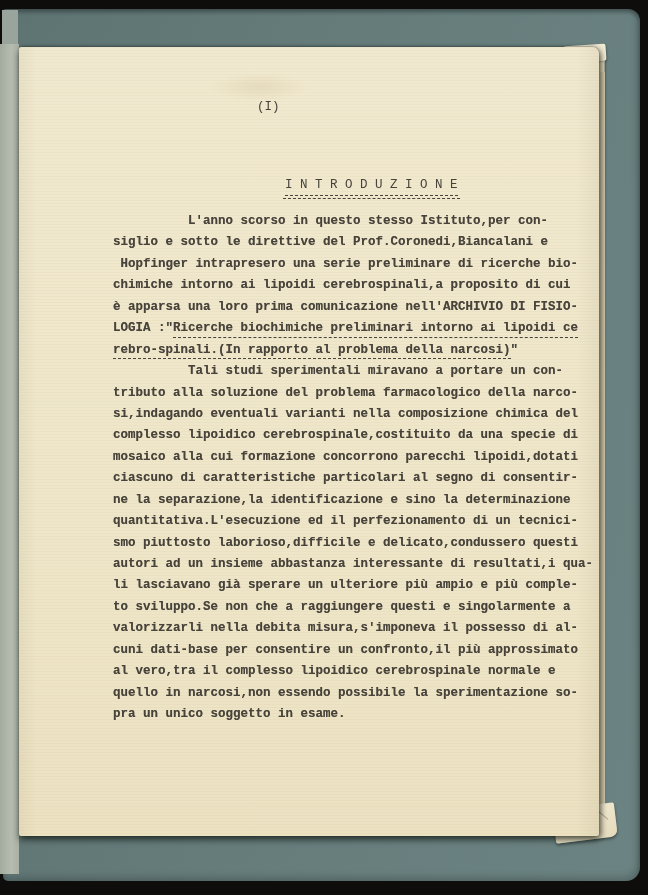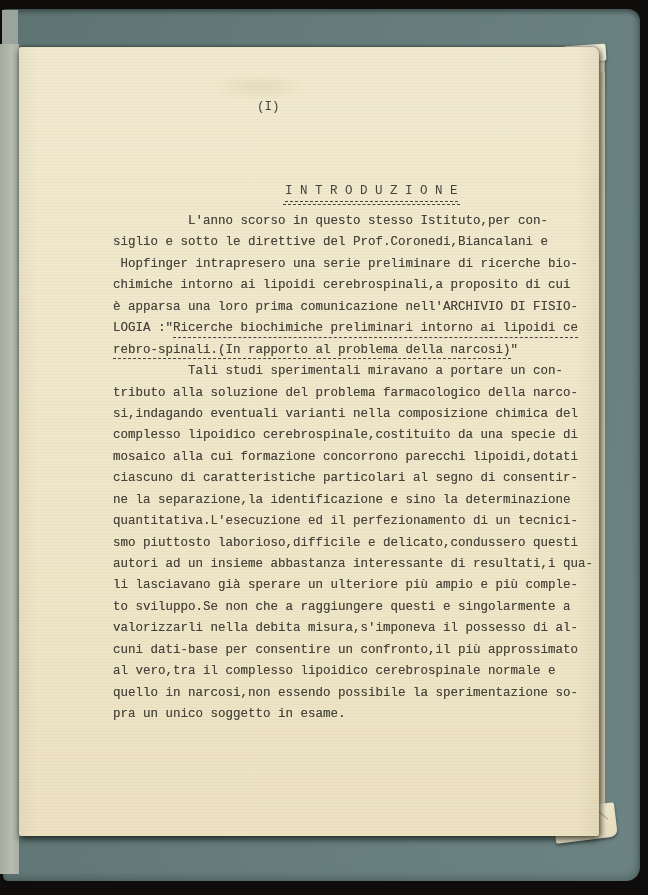--- a/index.html
+++ b/index.html
@@ -70,33 +70,32 @@
     font-size:12.5px; color:var(--ink,#47433b); white-space:pre;
   }
 
   .title {
     position:absolute; left:236px; top:117px;
     font-size:12.5px; color:var(--ink,#47433b); white-space:pre;
   }
   .title-text {
     position:relative; display:inline-block; padding-bottom:3px;
     border-bottom:1.5px dashed var(--ink,#47433b);
-    margin-top:6px;
   }
   .title-text::after {
     content:""; position:absolute; left:-2px; right:-2px; bottom:-4px;
     border-bottom:1.5px dashed var(--ink,#47433b);
   }
 
   .typewritten-text {
     position:absolute; left:94px; top:164px;
     font-size:12.5px; line-height:21.45px; color:var(--ink,#47433b);
     white-space:pre; text-shadow:0 0 0.5px rgba(70,64,52,0.55);
   }
-  .line { height:21.45px; }
+  .line { height:21.45px;font-weight:bold; }
   .line .u {
     border-bottom:1px dashed var(--ink,#47433b);
     padding-bottom:1.5px;
   }
 </style>
 </head>
 <body>
 
 <div class="folder"></div>
 <div class="hinge-top"></div>

